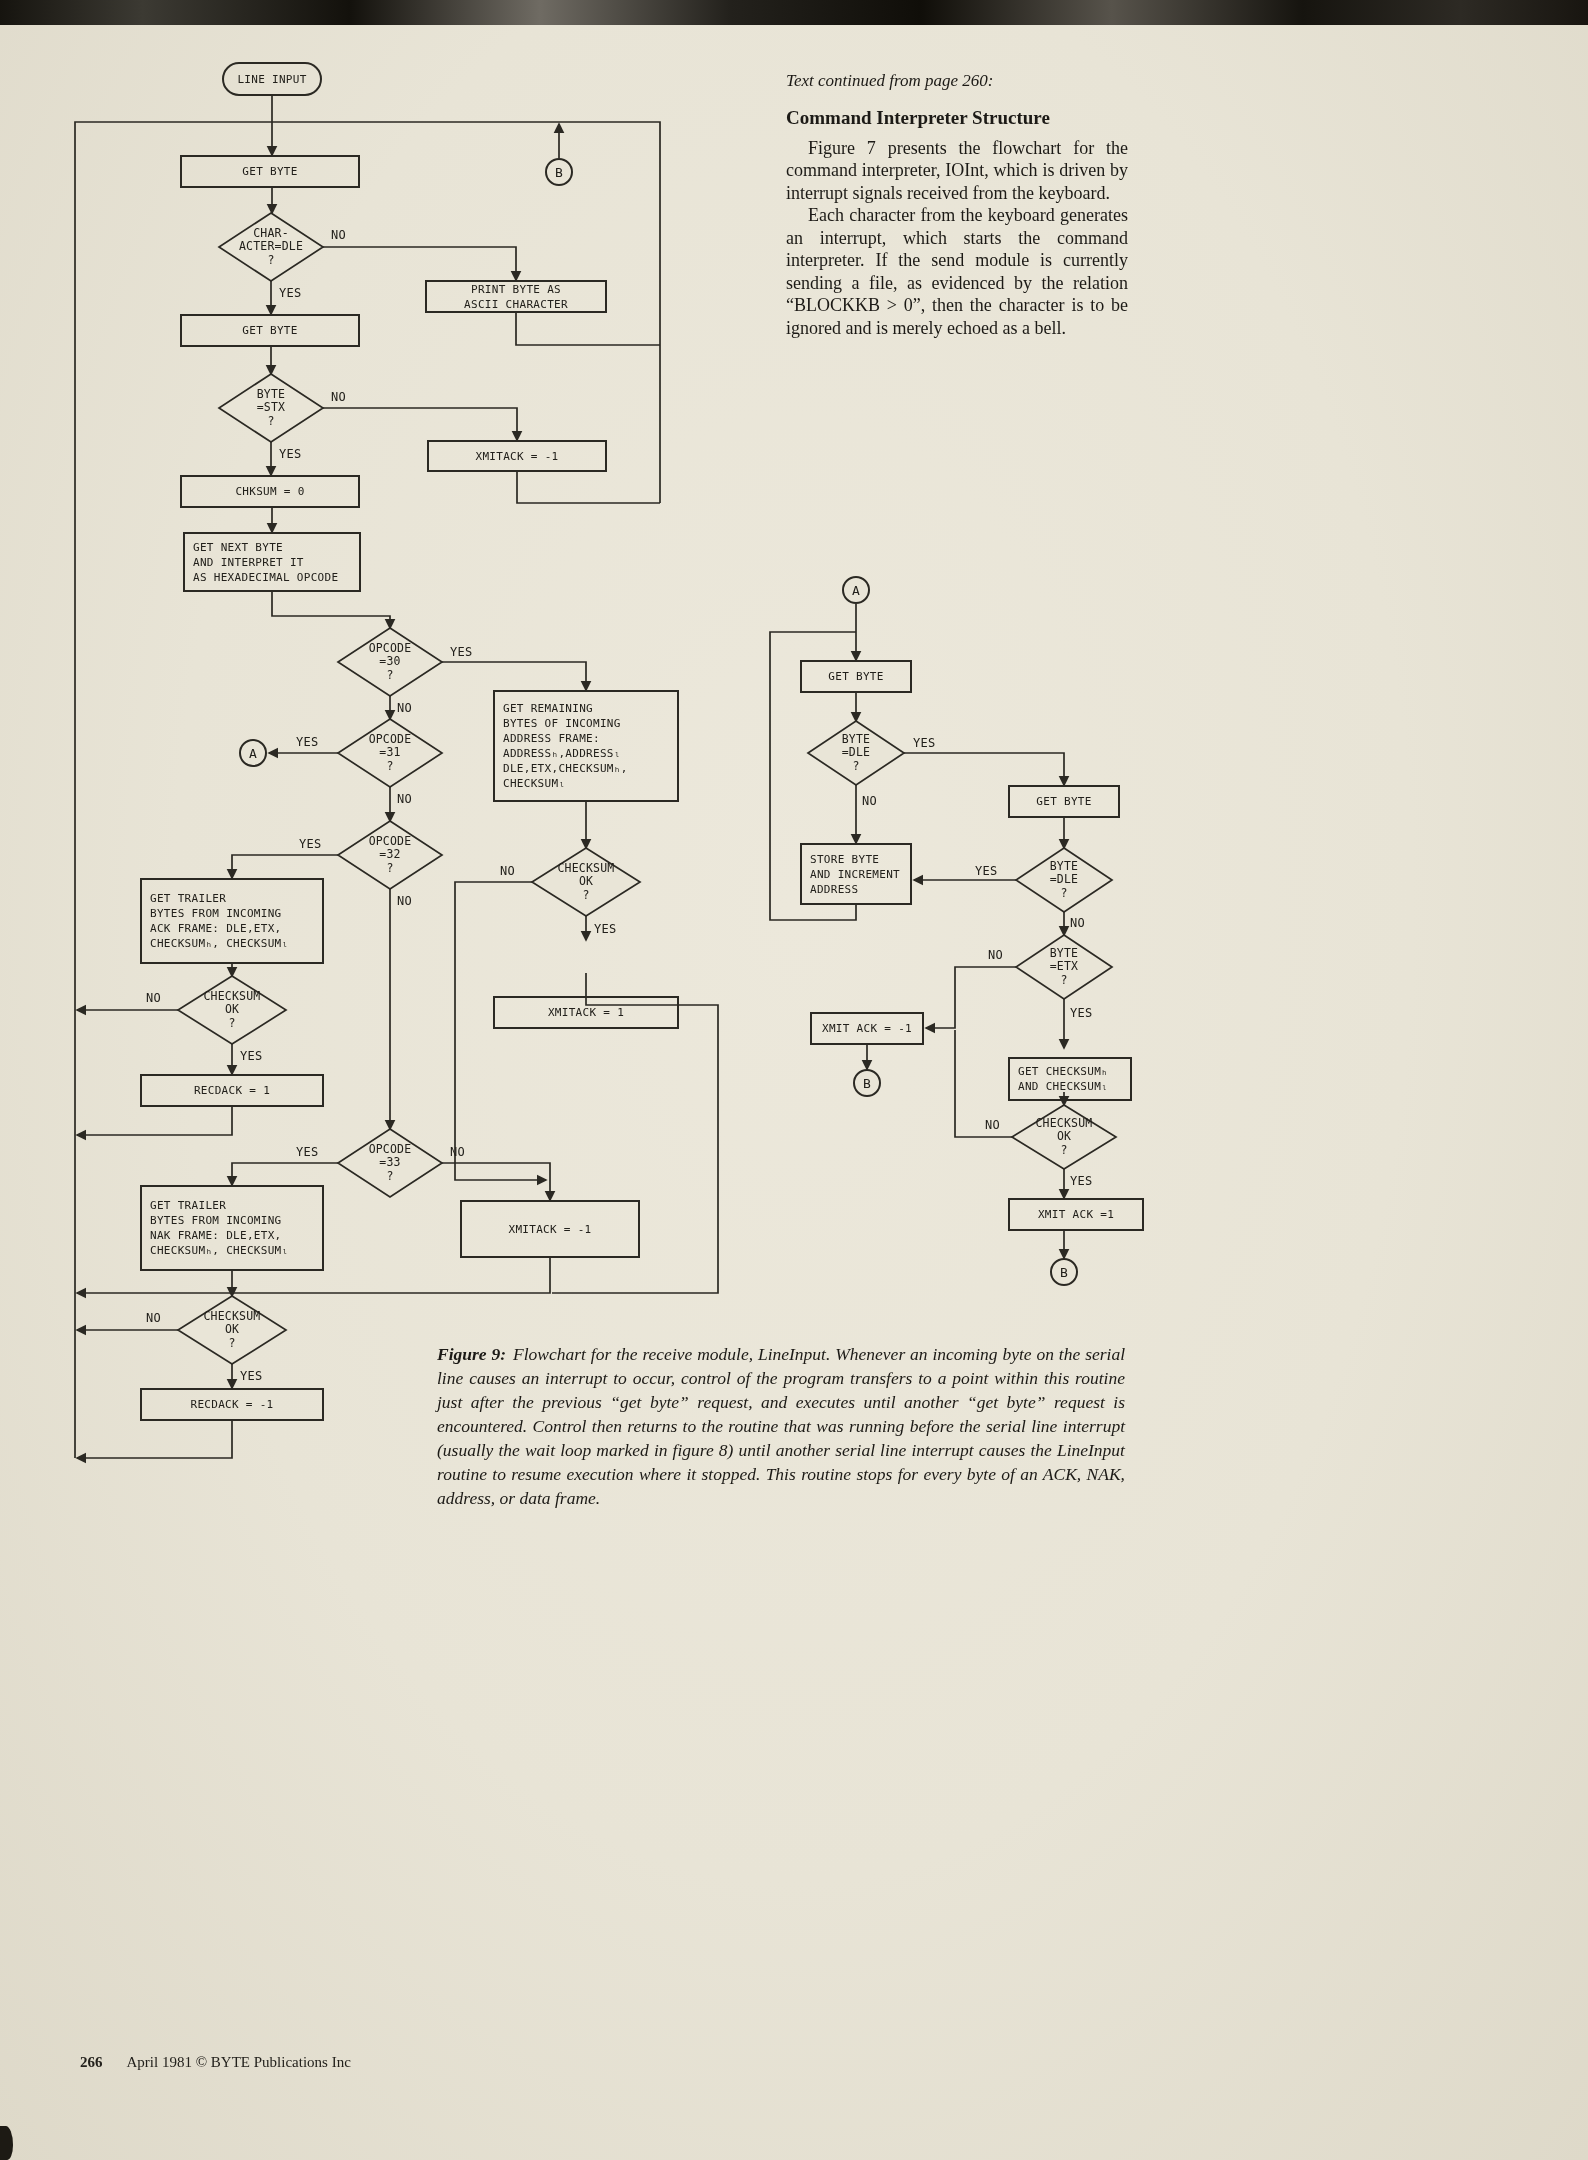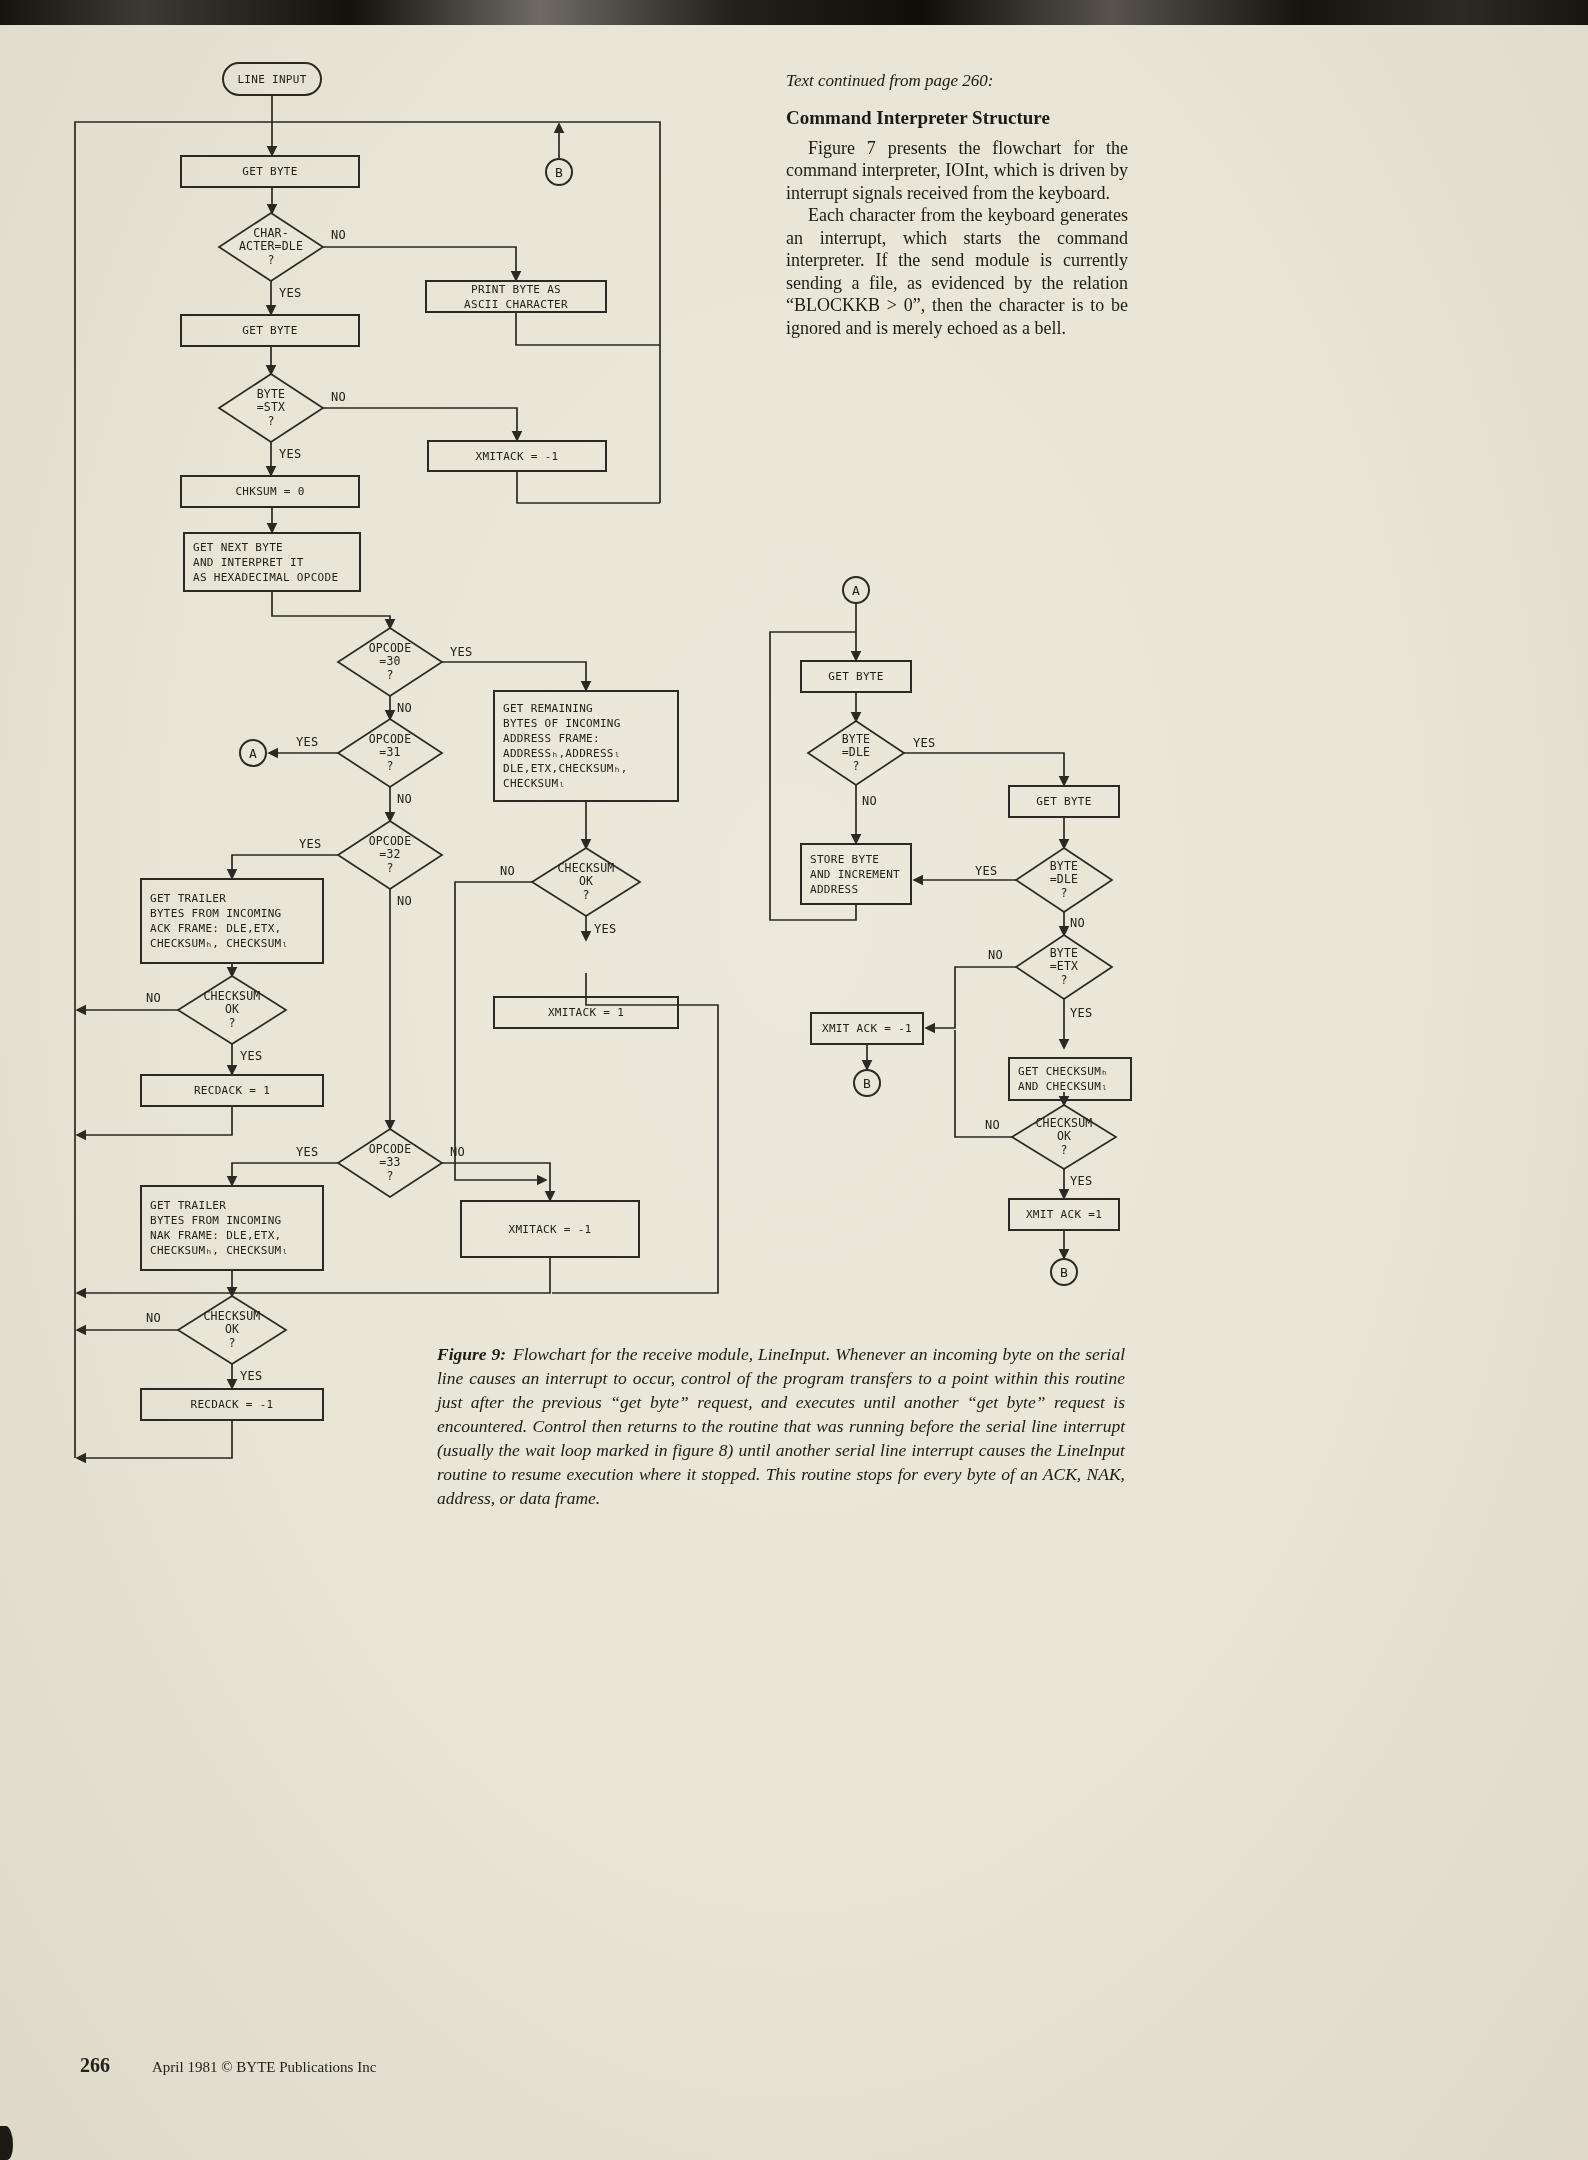--- a/index.html
+++ b/index.html
@@ -37,21 +37,21 @@
     white-space:pre-line; color:#22201b; letter-spacing:.2px;
   }
   .fc-tag { position:absolute; font-family:"DejaVu Sans Mono",monospace; font-size:12px; color:#22201b; letter-spacing:.3px; }
   .article { position:absolute; left:786px; top:70px; width:342px; font-size:18px; line-height:22.5px; text-align:justify; color:#1c1a16; }
   .article .note { font-style:italic; text-align:left; font-size:17px; margin-bottom:3px; }
   .article h2 { font-size:19px; line-height:24px; font-weight:bold; text-align:left; margin:13px 0 7px; }
   .article p.indent { text-indent:22px; }
   .caption { position:absolute; left:437px; top:1342px; width:688px; font-size:17.5px; line-height:24px; font-style:italic; text-align:justify; color:#1c1a16; }
   .caption .cap-label { font-weight:bold; margin-right:7px; }
   .footer { position:absolute; left:80px; top:2054px; font-size:15px; color:#23211c; }
-  .footer .pageno { font-weight:bold; font-size:20px; margin-right:42px; }
+  .footer .pageno { font-weight:bold; font-size:15px; margin-right:24px; }
 </style>
 </head>
 <body>
 
 <div class="page">
 
   <div class="scan-top"></div>
   <div class="scan-corner"></div>
 
   <svg class="wires" width="1588" height="2160">
@@ -223,21 +223,21 @@
   <div class="fc-dlabel" style="left:1016px;top:935px;width:96px;height:64px;">BYTE
 =ETX
 ?</div>
   <div class="fc-box" style="left:810px;top:1012px;width:114px;height:33px;">XMIT ACK = -1</div>
   <div class="fc-circle" style="left:853px;top:1069px;">B</div>
   <div class="fc-box align-left" style="left:1008px;top:1048px;width:124px;height:44px;margin-top:9px;">GET CHECKSUMₕ
 AND CHECKSUMₗ</div>
   <div class="fc-dlabel" style="left:1012px;top:1105px;width:104px;height:64px;">CHECKSUM
 OK
 ?</div>
-  <div class="fc-box" style="left:1008px;top:1198px;width:112px;height:33px;">XMIT ACK =1</div>
+  <div class="fc-box" style="left:1008px;top:1198px;width:136px;height:33px;">XMIT ACK =1</div>
   <div class="fc-circle" style="left:1050px;top:1258px;">B</div>
 
   <div class="fc-tag" style="left:913px;top:736px;">YES</div>
   <div class="fc-tag" style="left:862px;top:794px;">NO</div>
   <div class="fc-tag" style="left:975px;top:864px;">YES</div>
   <div class="fc-tag" style="left:1070px;top:916px;">NO</div>
   <div class="fc-tag" style="left:988px;top:948px;">NO</div>
   <div class="fc-tag" style="left:1070px;top:1006px;">YES</div>
   <div class="fc-tag" style="left:985px;top:1118px;">NO</div>
   <div class="fc-tag" style="left:1070px;top:1174px;">YES</div>

